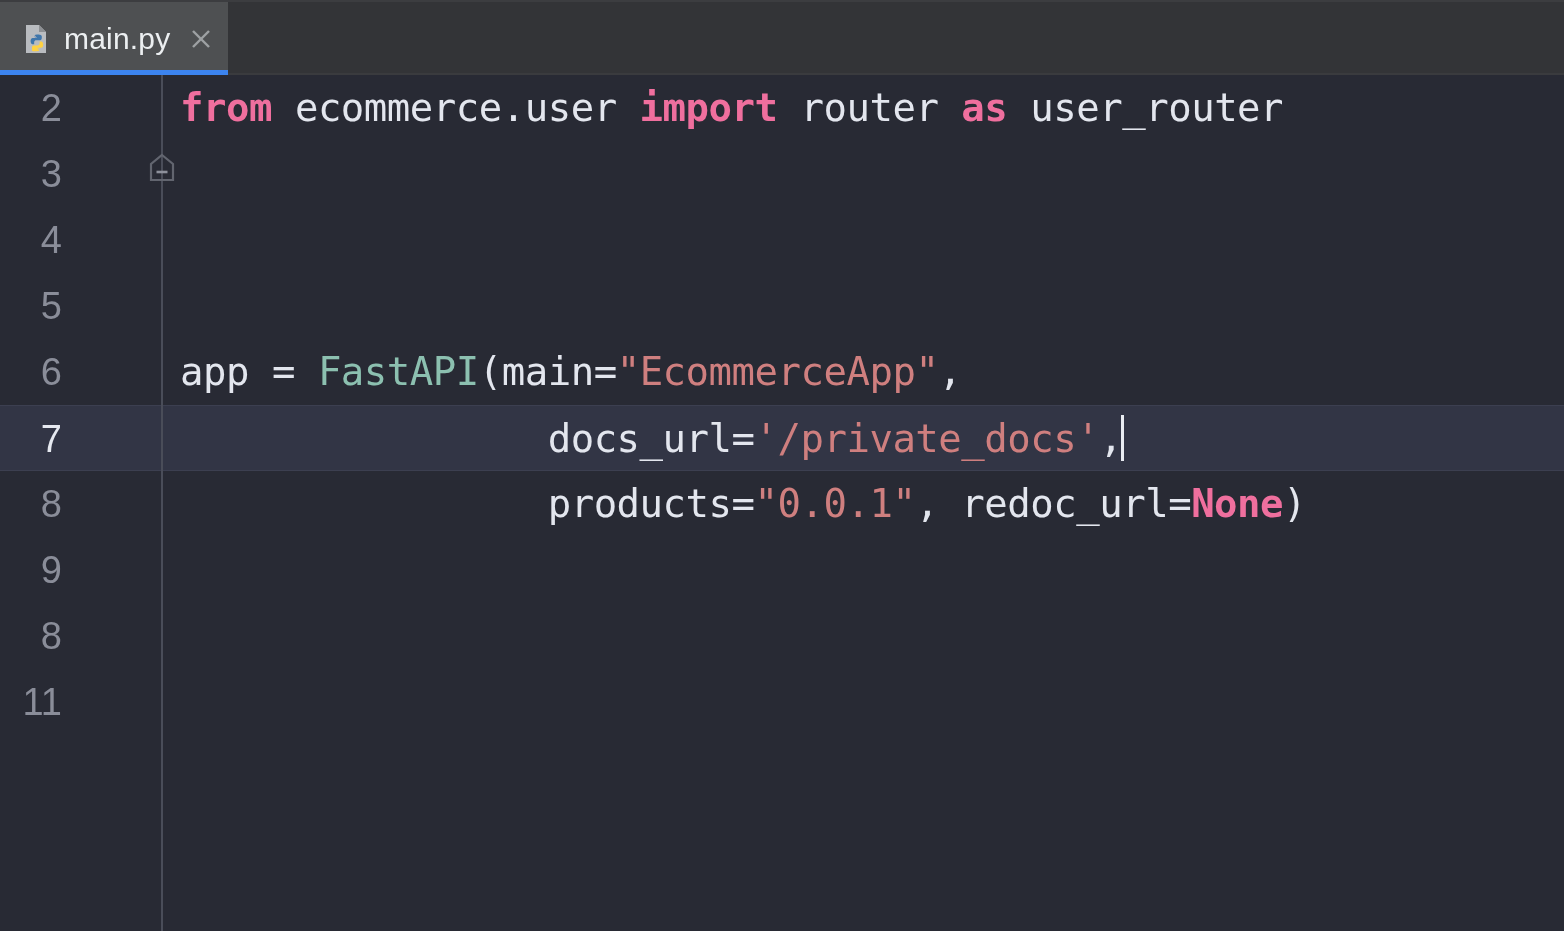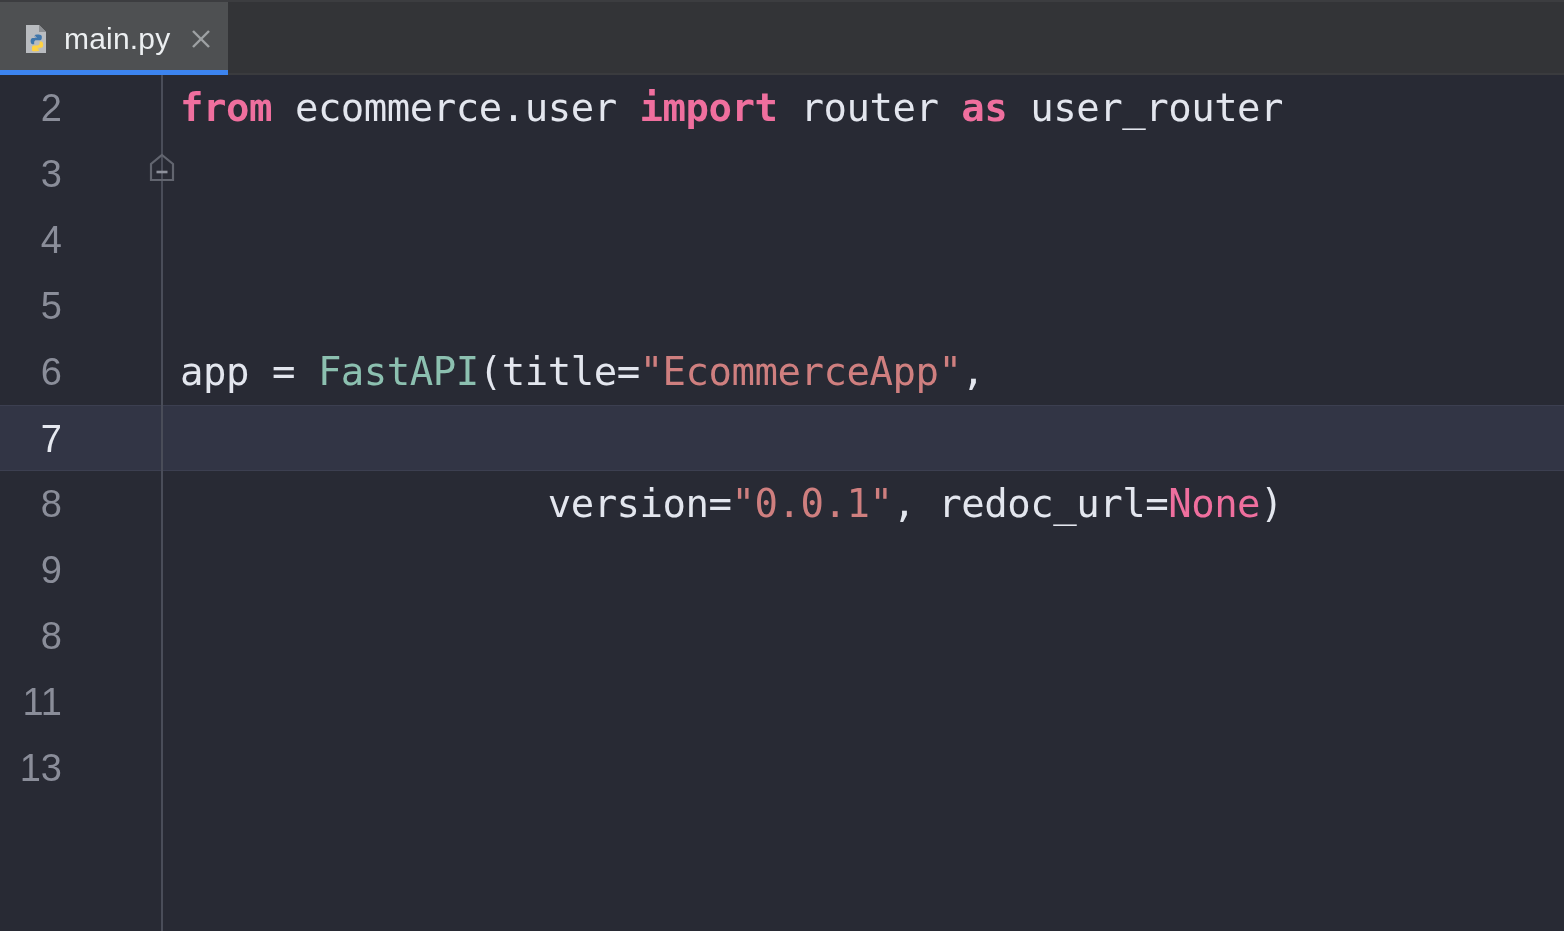--- a/index.html
+++ b/index.html
@@ -132,21 +132,21 @@
     line-height: 66px;
     font-family: "DejaVu Sans Mono", "Liberation Mono", monospace;
     font-size: 39px;
     letter-spacing: -0.5px;
     white-space: pre;
     color: #e3e6ee;
   }
 
   
   .t-kw   { color: #ef6f9e; font-weight: bold; }
-  .t-none { color: #ef6f9e; font-weight: normal; }
+  .t-none { color: #ef6f9e; font-weight: bold; }
   .t-def  { color: #e3e6ee; }
   .t-fn   { color: #8cc0b0; }
   .t-str  { color: #cf7f7f; }
 
   
   .fold {
     position: absolute;
     left: 148px;
     top: 11px;
     width: 28px;
@@ -208,39 +208,36 @@
         <div class="line">
           <div class="lineno">4</div>
           <div class="code"></div>
         </div>
         <div class="line">
           <div class="lineno">5</div>
           <div class="code"></div>
         </div>
         <div class="line">
           <div class="lineno">6</div>
-          <div class="code"><span class="t-def">app = </span><span class="t-fn">FastAPI</span><span class="t-def">(title=</span><span class="t-str">"EcommerceApp"</span><span class="t-def">,</span></div>
+          <div class="code"><span class="t-def">app = </span><span class="t-fn">FastAPI</span><span class="t-def">(main=</span><span class="t-str">"EcommerceApp"</span><span class="t-def">,</span></div>
         </div>
         <div class="line current">
           <div class="lineno">7</div>
+          <div class="code"><span class="t-def">                docs_url=</span><span class="t-str">'/private_docs'</span><span class="t-def">,</span><span class="caret"></span></div>
         </div>
         <div class="line">
           <div class="lineno">8</div>
-          <div class="code"><span class="t-def">                version=</span><span class="t-str">"0.0.1"</span><span class="t-def">, redoc_url=</span><span class="t-none">None</span><span class="t-def">)</span></div>
+          <div class="code"><span class="t-def">                products=</span><span class="t-str">"0.0.1"</span><span class="t-def">, redoc_url=</span><span class="t-none">None</span><span class="t-def">)</span></div>
         </div>
         <div class="line">
           <div class="lineno">9</div>
           <div class="code"></div>
         </div>
         <div class="line">
           <div class="lineno">8</div>
         </div>
         <div class="line">
           <div class="lineno">11</div>
         </div>
-        <div class="line">
-          <div class="lineno">13</div>
-          <div class="code"></div>
-        </div>
       </div>
   </div>
 
 </div>
 
 </body></html>

